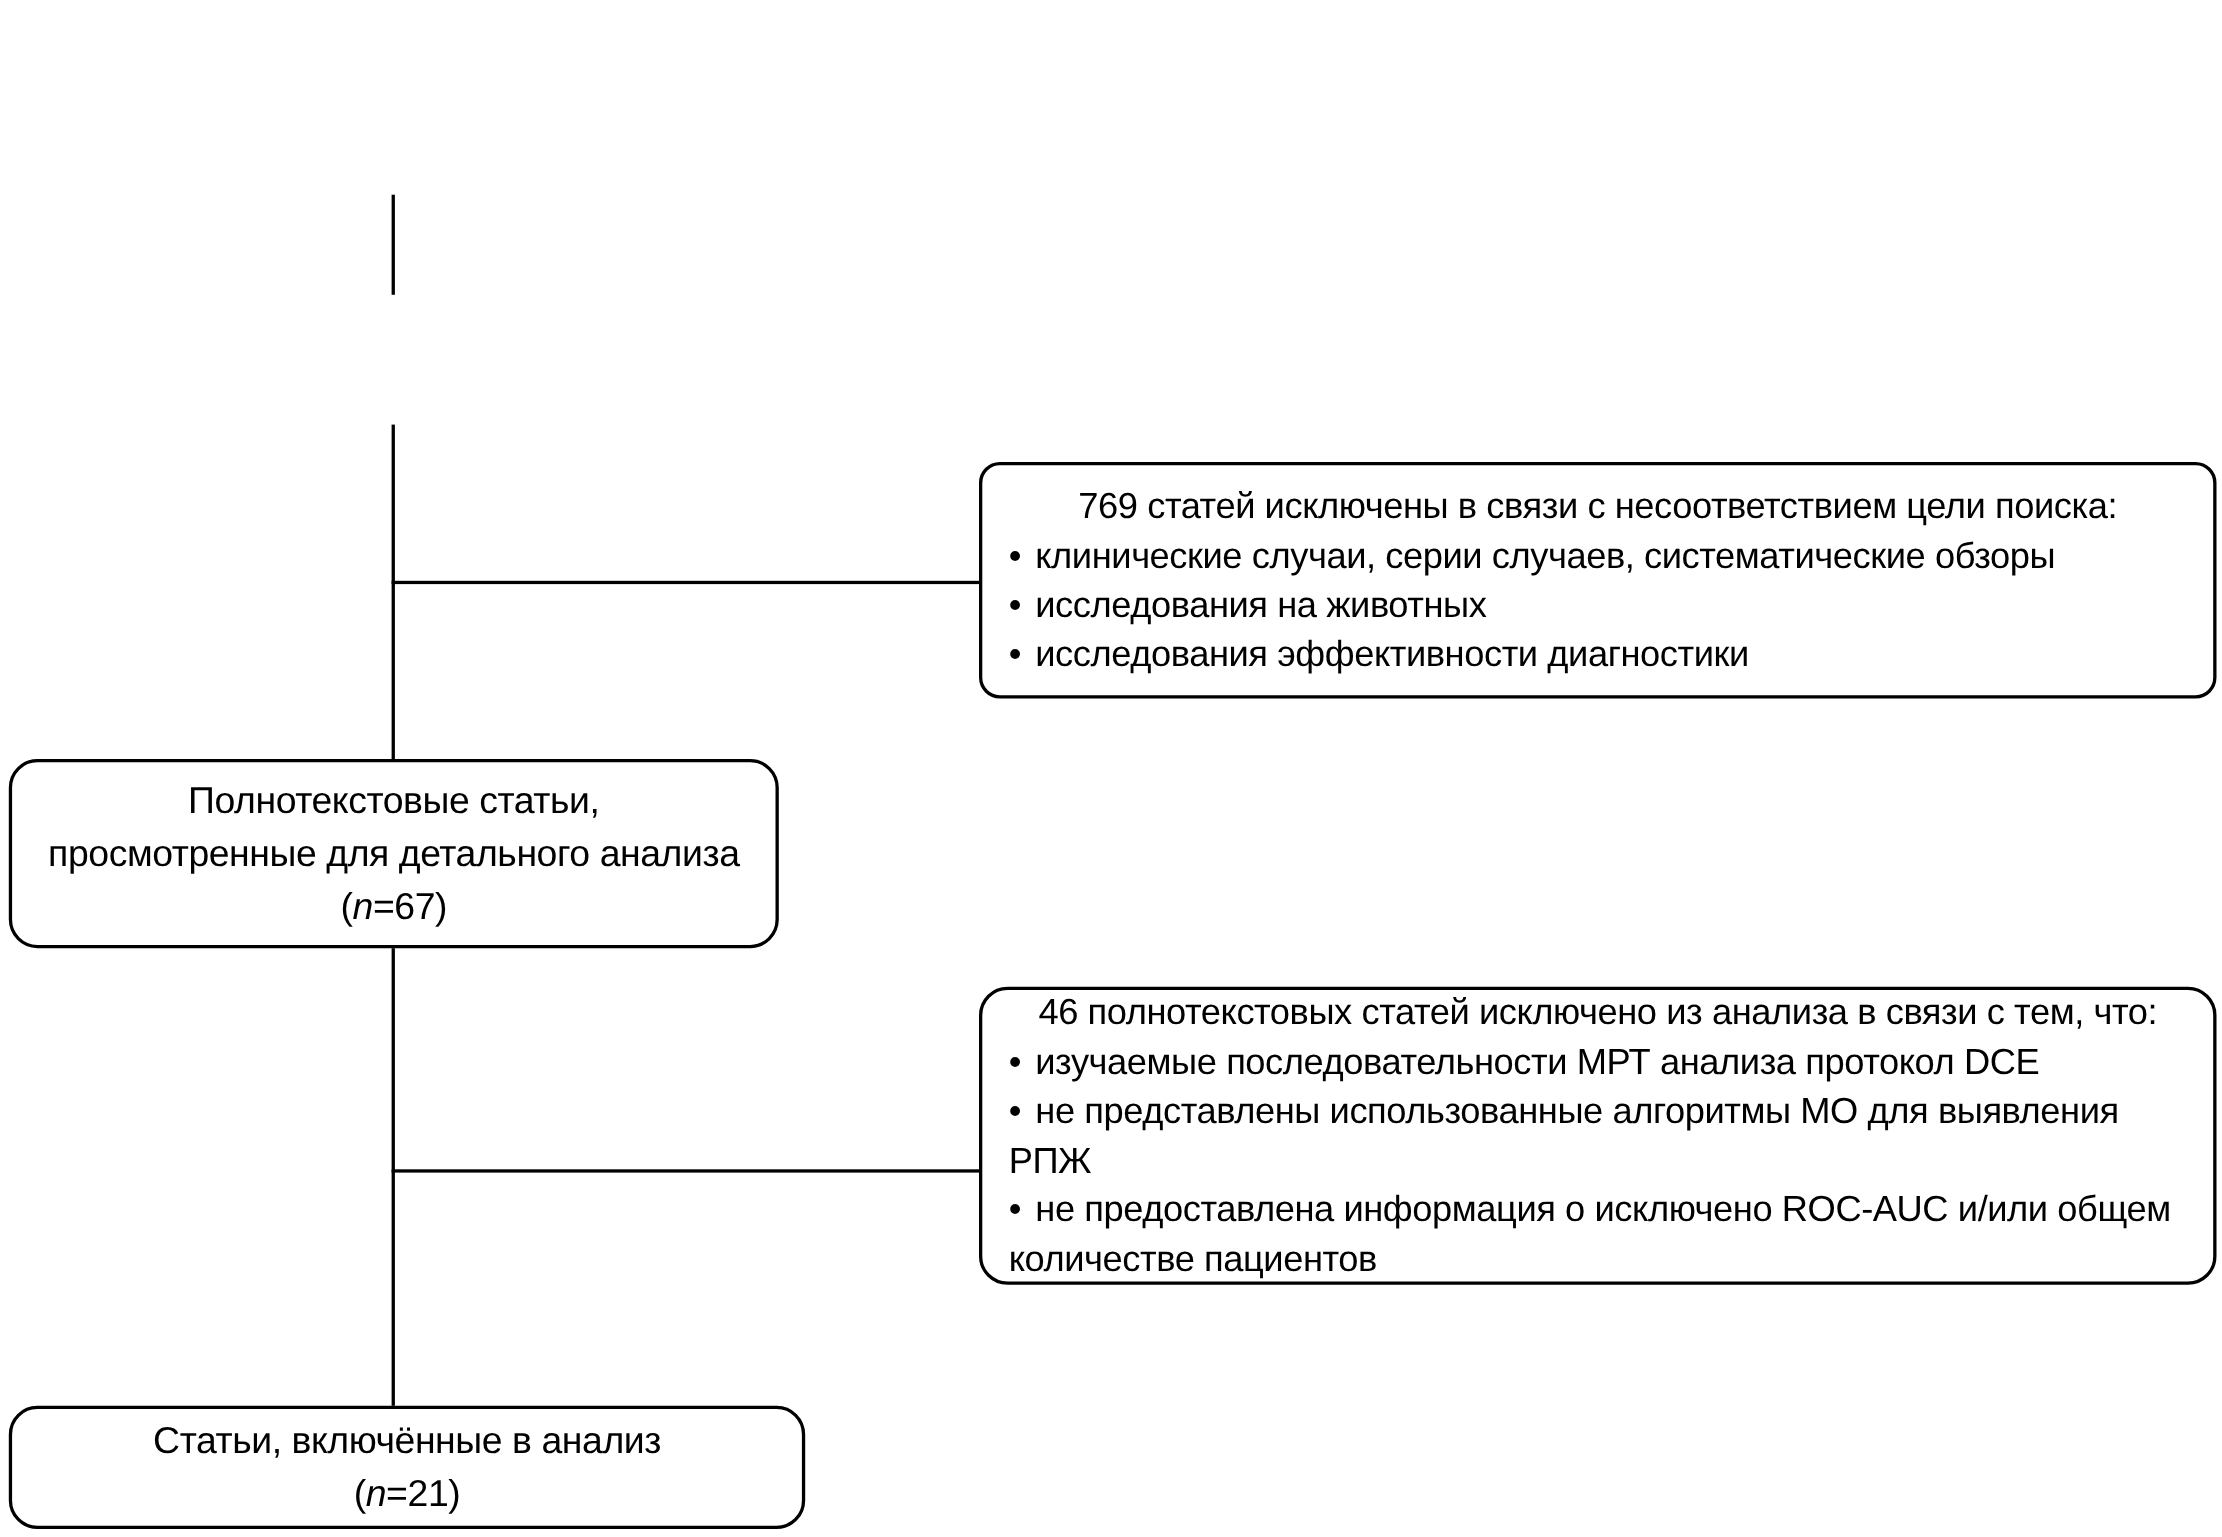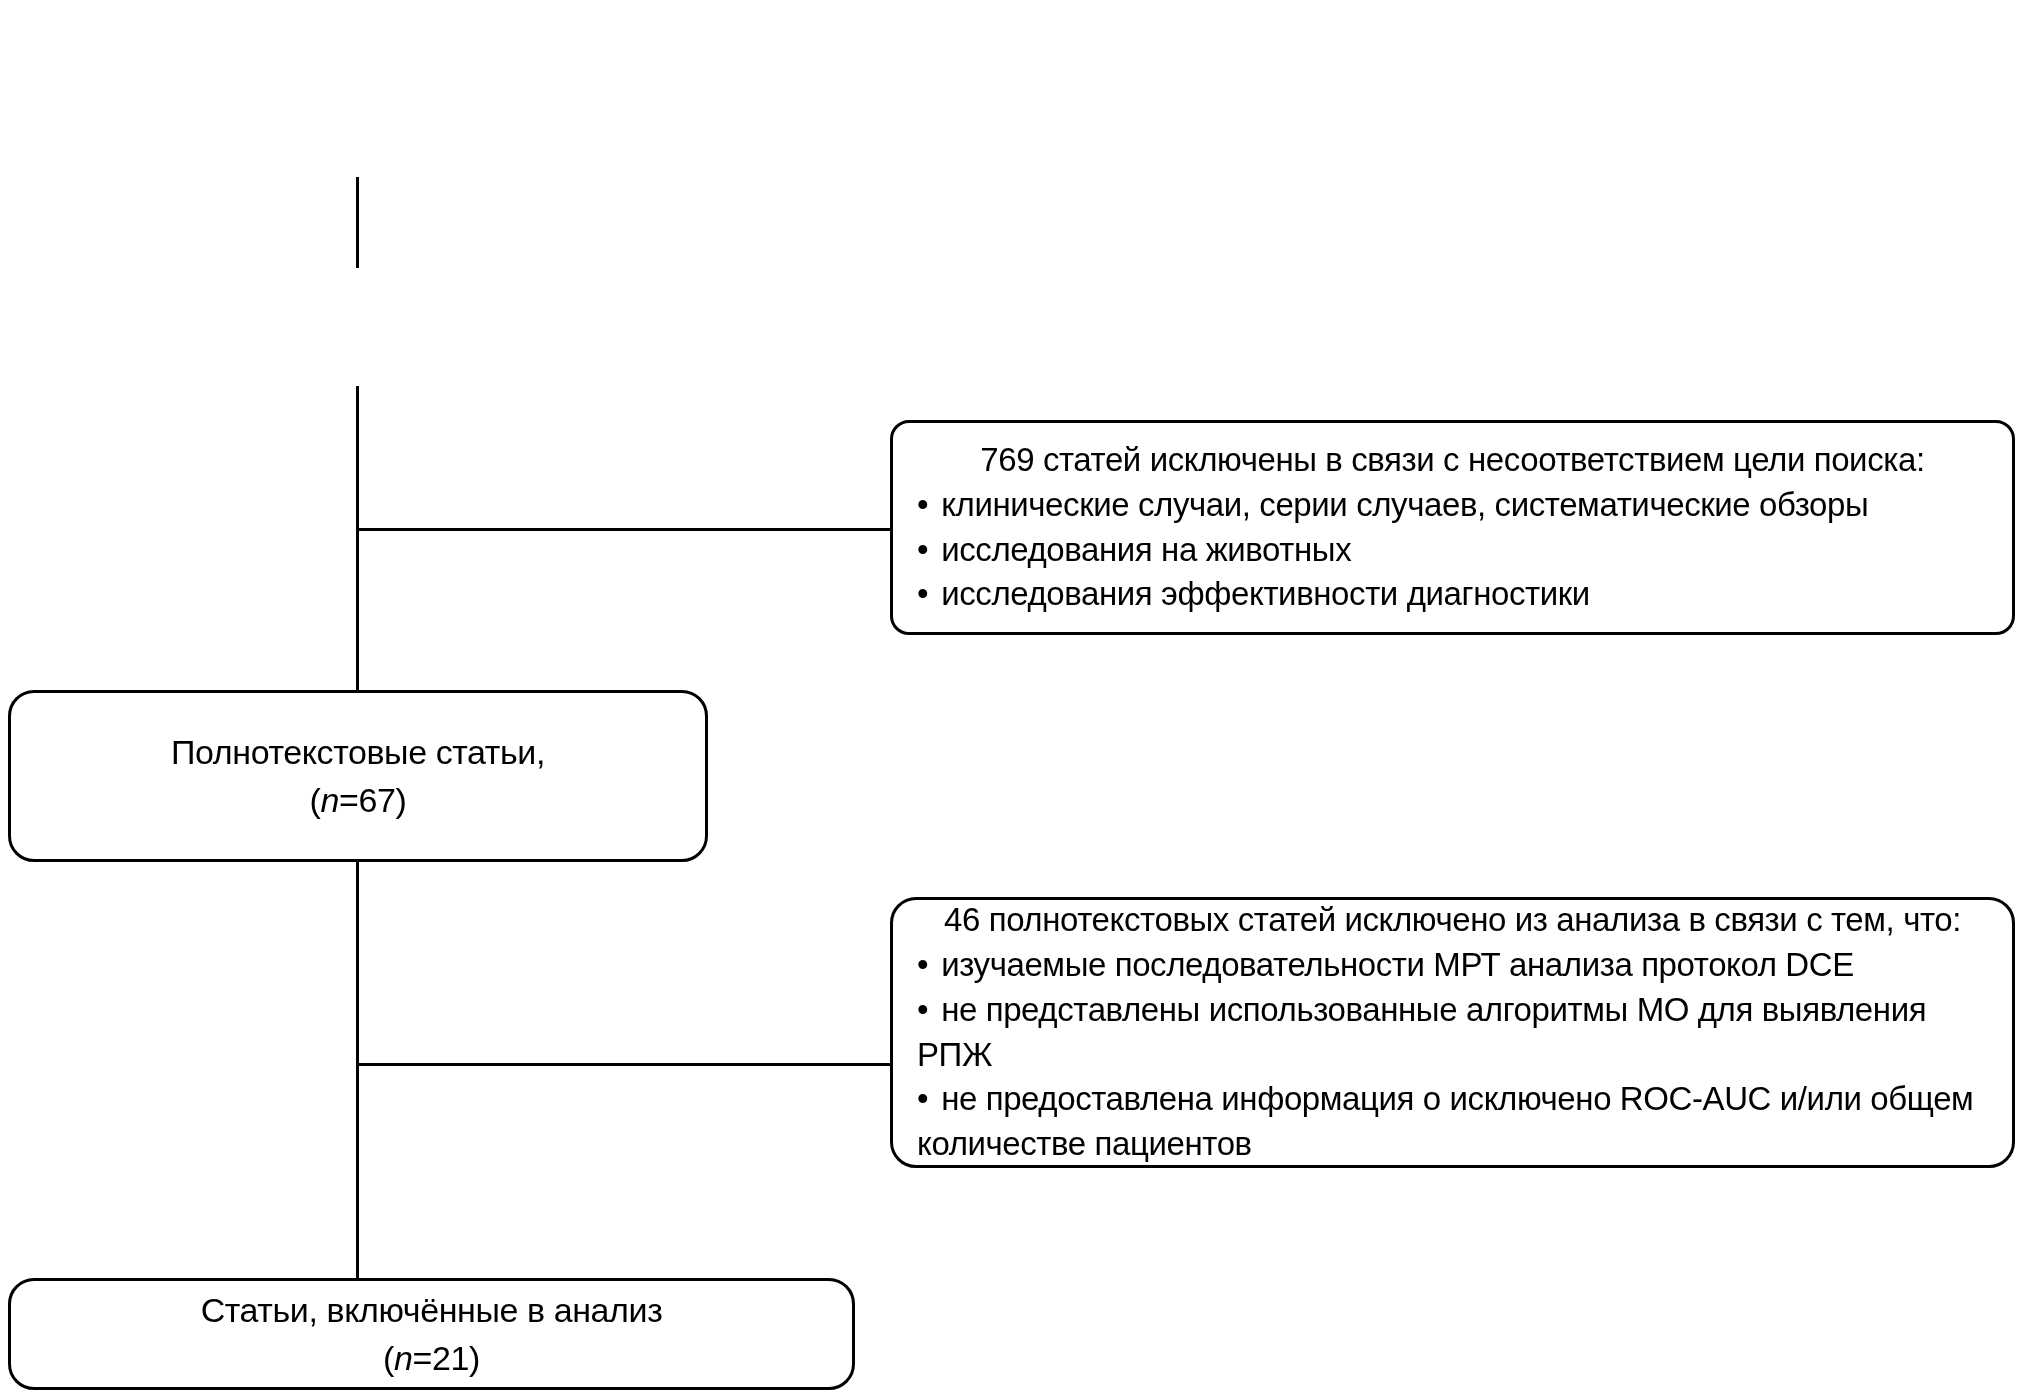--- a/index.html
+++ b/index.html
@@ -56,21 +56,21 @@
     font-style: italic;
   }
   .vline, .hline {
     position: absolute;
     background: #000000;
   }
   
   #box-initial   { left: 8px;   top: 5px;    width: 700px;  height: 172px; }
   #box-dedup     { left: 8px;   top: 268px;  width: 700px;  height: 118px; }
   #box-fulltext  { left: 8px;   top: 690px;  width: 700px;  height: 172px; }
-  #box-included  { left: 8px;   top: 1278px; width: 847px;  height: 112px; }
+  #box-included  { left: 8px;   top: 1278px; width: 724px;  height: 112px; }
   #box-excl-769  { left: 890px; top: 420px;  width: 1125px; height: 215px; border-radius: 19px; }
   #box-excl-46   { left: 890px; top: 897px;  width: 1125px; height: 271px; }
   
   #conn-v1 { left: 356px; top: 177px;  width: 3px;   height: 91px;  }
   #conn-v2 { left: 356px; top: 386px;  width: 3px;   height: 304px; }
   #conn-v3 { left: 356px; top: 862px;  width: 3px;   height: 416px; }
   #conn-h1 { left: 356px; top: 528px;  width: 534px; height: 3px;   }
   #conn-h2 { left: 356px; top: 1063px; width: 534px; height: 3px;   }
 </style>
 </head>
@@ -88,20 +88,21 @@
 
   <div class="box right-box" id="box-excl-769">
     <div class="rhead">769 статей исключены в связи с несоответствием цели поиска:</div>
     <div class="bullet-line"><span class="bullet">•</span><span>клинические случаи, серии случаев, систематические обзоры</span></div>
     <div class="bullet-line"><span class="bullet">•</span><span>исследования на животных</span></div>
     <div class="bullet-line"><span class="bullet">•</span><span>исследования эффективности диагностики</span></div>
   </div>
 
   <div class="box left-box" id="box-fulltext">
     <div>Полнотекстовые статьи,</div>
+    <div>просмотренные для детального анализа</div>
     <div><span>(</span><span class="n-italic">n</span><span>=67)</span></div>
   </div>
 
   <div class="box right-box" id="box-excl-46">
     <div class="rhead">46 полнотекстовых статей исключено из анализа в связи с тем, что:</div>
     <div class="bullet-line"><span class="bullet">•</span><span>изучаемые последовательности МРТ анализа протокол DCE</span></div>
     <div class="bullet-line"><span class="bullet">•</span><span>не представлены использованные алгоритмы МО для выявления РПЖ</span></div>
     <div class="bullet-line"><span class="bullet">•</span><span>не предоставлена информация о исключено ROC-AUC и/или общем количестве пациентов</span></div>
   </div>
 

